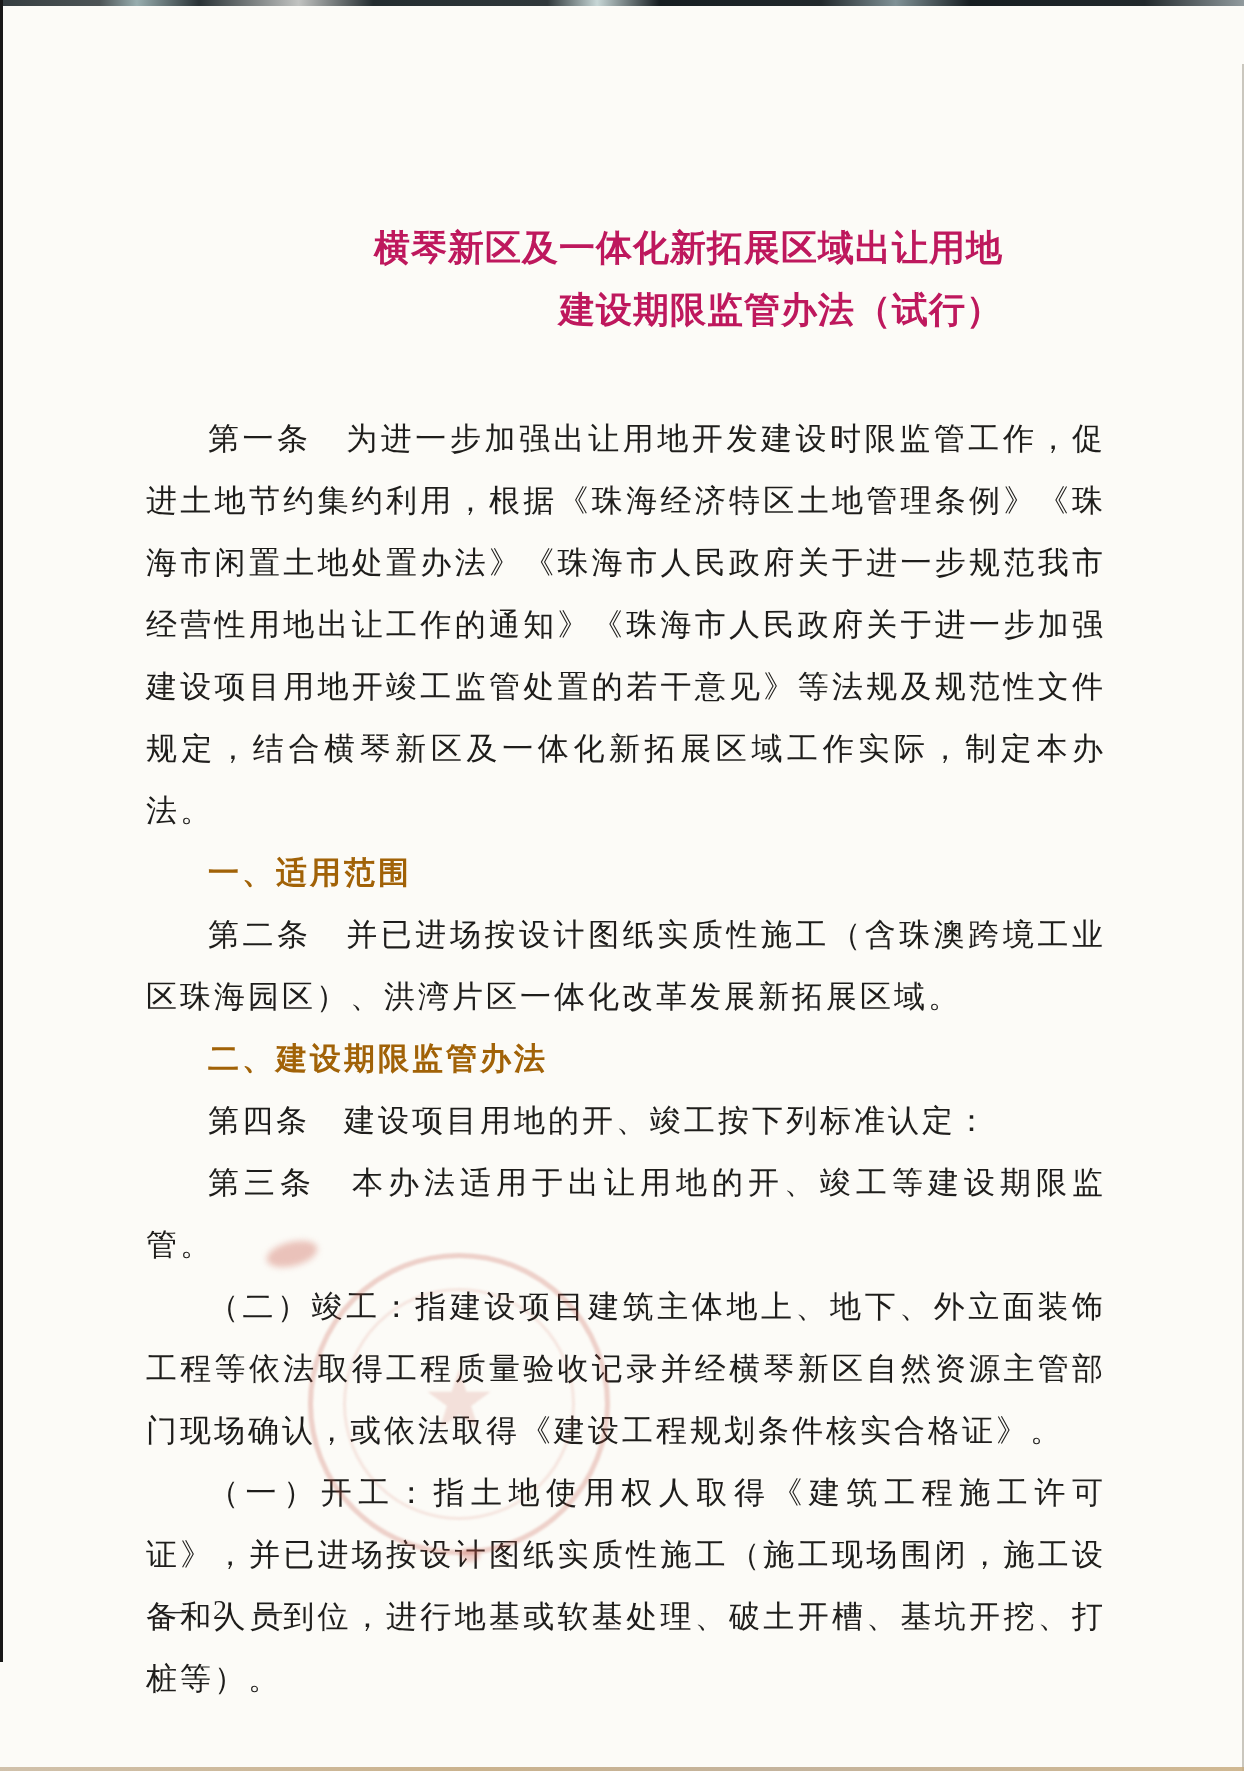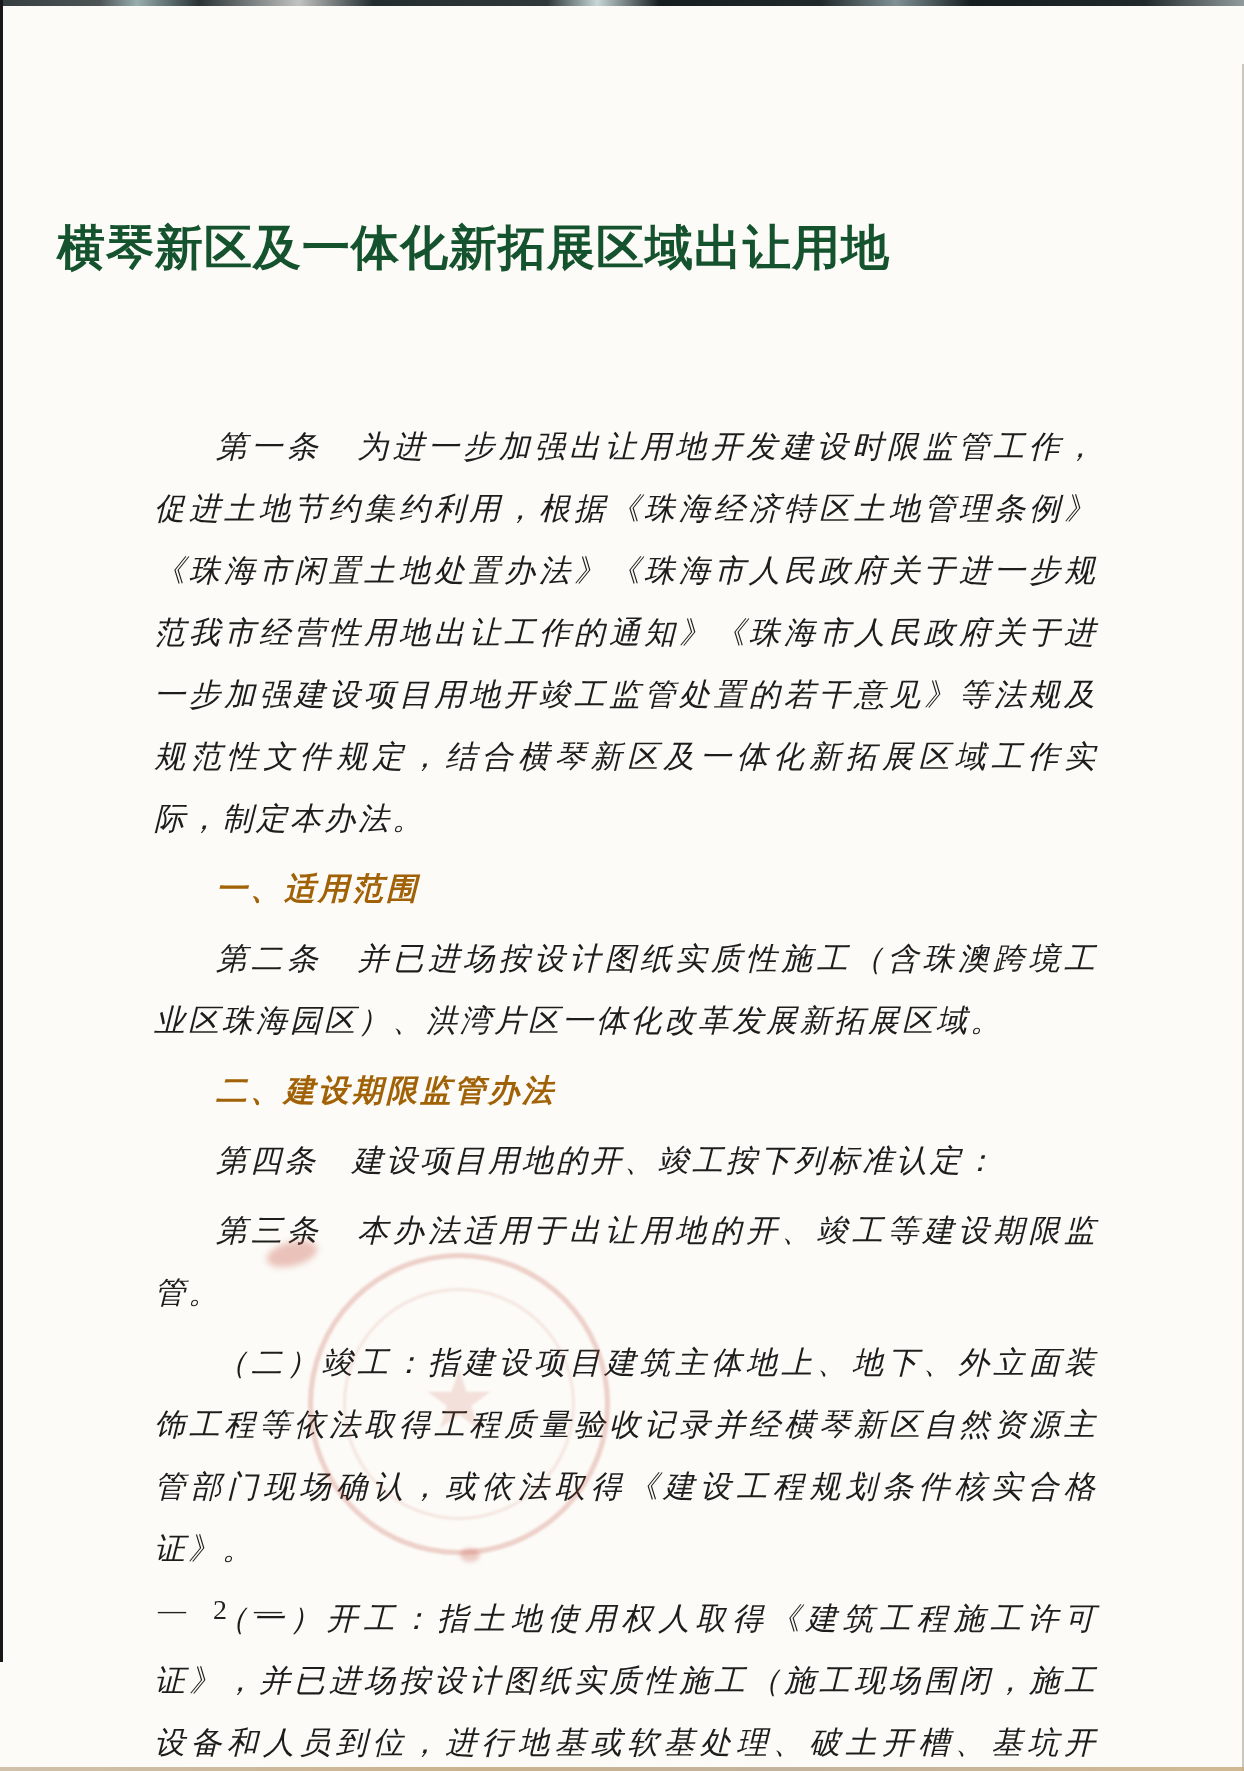--- a/index.html
+++ b/index.html
@@ -27,35 +27,35 @@
   .edge-left{position:absolute;top:0;left:0;width:3px;height:1662px;background:#181818;}
   .edge-right{position:absolute;top:64px;right:0;width:2px;bottom:0;background:rgba(175,170,160,.65);}
   .edge-bottom{
     position:absolute;bottom:0;left:0;width:100%;height:4px;
     background:linear-gradient(90deg, rgba(165,135,95,.5), rgba(190,160,115,.8) 38%,
       rgba(150,120,82,.55) 62%, rgba(200,172,128,.85) 100%);
   }
   
   .title-block{
     position:absolute;top:217px;left:57px;width:946px;
-    text-align:left;
+    text-align:right;
     font-family:"Liberation Sans", sans-serif;
     font-weight:900;
-    font-size:48px;line-height:62px;
-    color:#14532d;
+    font-size:36px;line-height:62px;
+    color:#be185d;
     letter-spacing:1px;
   }
   
   .doc-body{
     position:absolute;top:408px;left:146px;width:960px;
     font-size:31px;line-height:62px;
     letter-spacing:3px;
     text-align:justify;
   }
-  .doc-body p{margin:8px;text-indent:2em;font-style:italic;}
+  .doc-body p{margin:0;text-indent:2em;}
   .doc-body p.heading{
     font-family:"Liberation Sans", sans-serif;
     font-weight:bold;
     color:#a16207;
   }
   
   .page-number{
     position:absolute;left:158px;top:1594px;
     font-size:28px;letter-spacing:10px;color:#22211f;
   }
@@ -92,20 +92,21 @@
 
 <div class="page">
 
   <div class="edge-top"></div>
   <div class="edge-left"></div>
   <div class="edge-right"></div>
   <div class="edge-bottom"></div>
 
   <div class="title-block">
     <div>横琴新区及一体化新拓展区域出让用地</div>
+    <div>建设期限监管办法（试行）</div>
   </div>
 
   <div class="doc-body" id="doc-body">
       <p class="para">第一条　为进一步加强出让用地开发建设时限监管工作，促进土地节约集约利用，根据《珠海经济特区土地管理条例》《珠海市闲置土地处置办法》《珠海市人民政府关于进一步规范我市经营性用地出让工作的通知》《珠海市人民政府关于进一步加强建设项目用地开竣工监管处置的若干意见》等法规及规范性文件规定，结合横琴新区及一体化新拓展区域工作实际，制定本办法。</p>
       <p class="heading">一、适用范围</p>
       <p class="para">第二条　并已进场按设计图纸实质性施工（含珠澳跨境工业区珠海园区）、洪湾片区一体化改革发展新拓展区域。</p>
       <p class="heading">二、建设期限监管办法</p>
       <p class="para">第四条　建设项目用地的开、竣工按下列标准认定：</p>
       <p class="para">第三条　本办法适用于出让用地的开、竣工等建设期限监管。</p>
       <p class="para">（二）竣工：指建设项目建筑主体地上、地下、外立面装饰工程等依法取得工程质量验收记录并经横琴新区自然资源主管部门现场确认，或依法取得《建设工程规划条件核实合格证》。</p>

